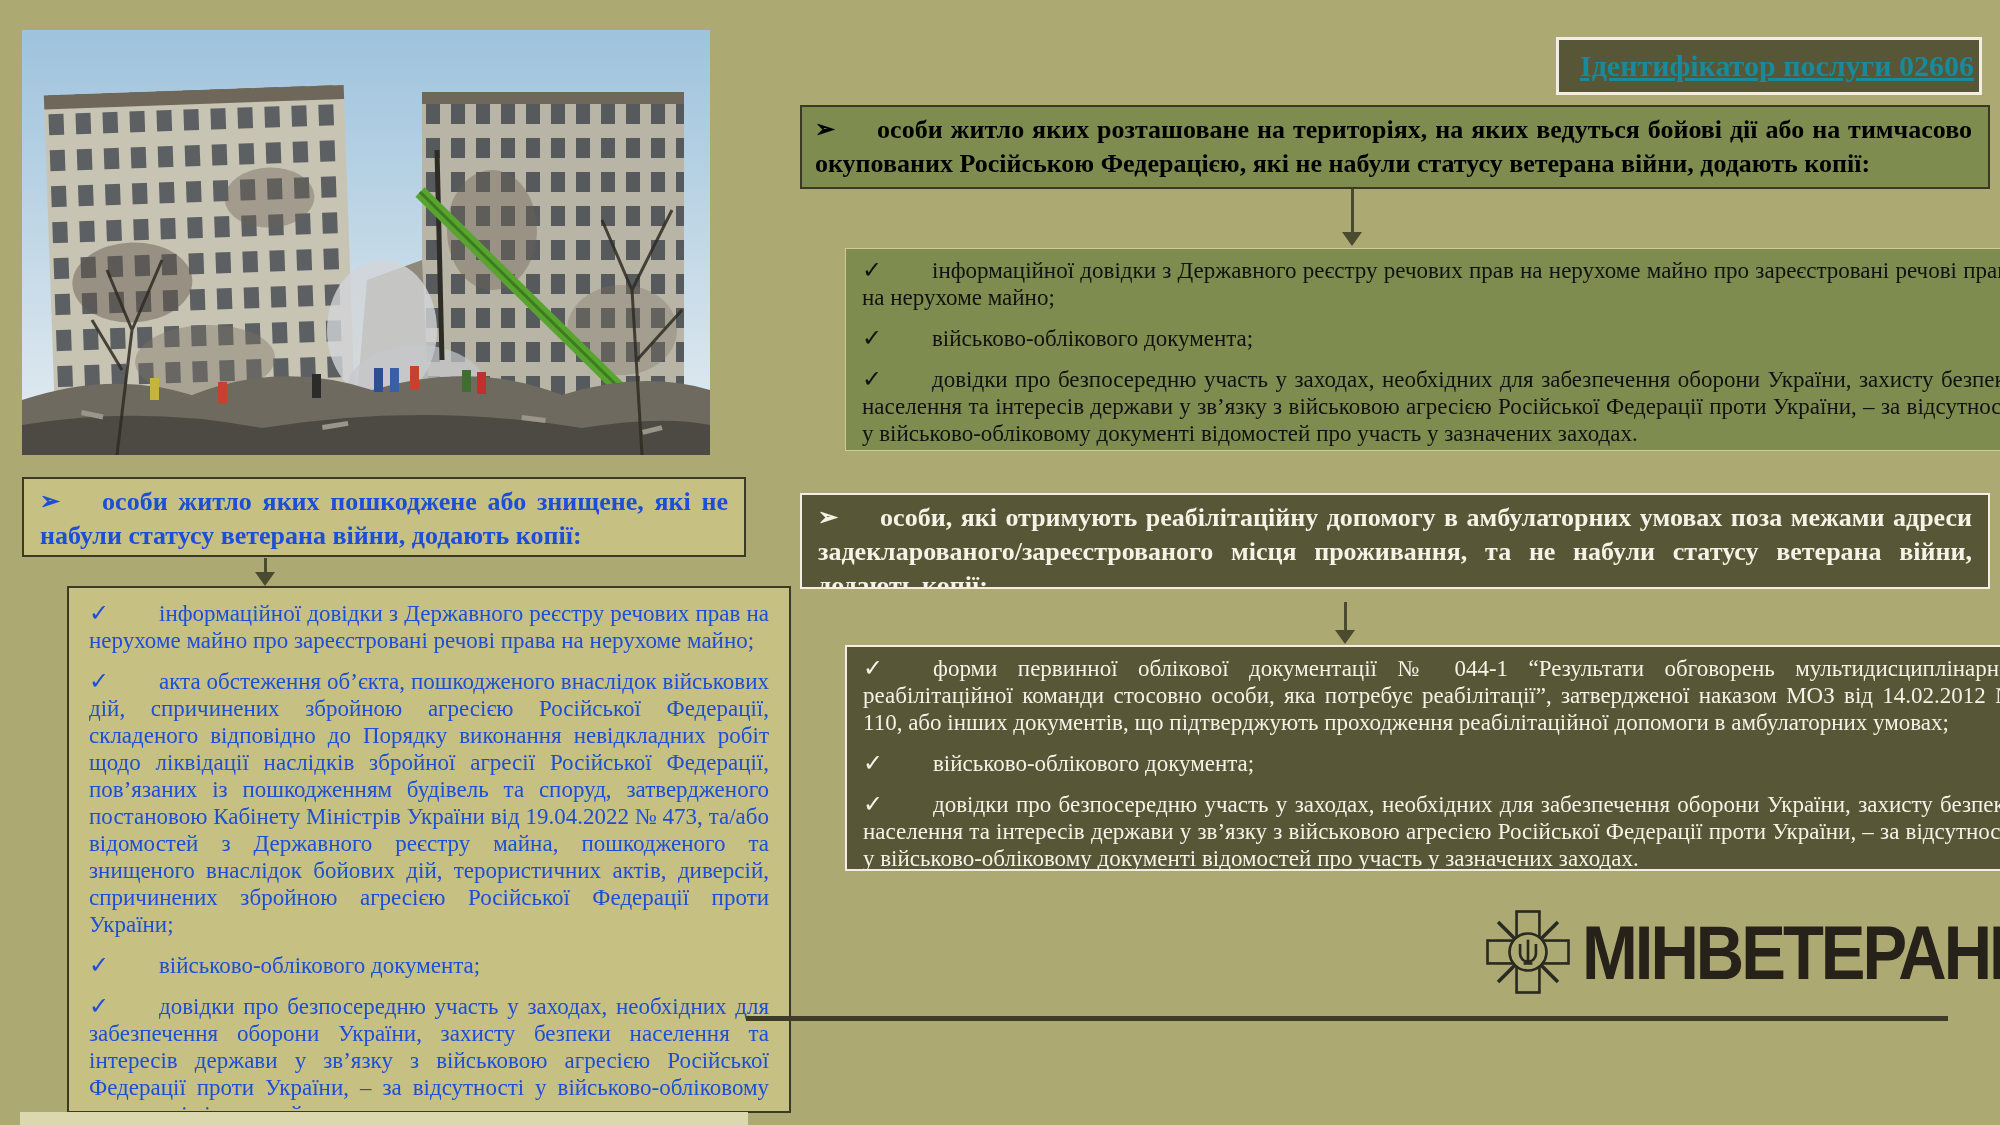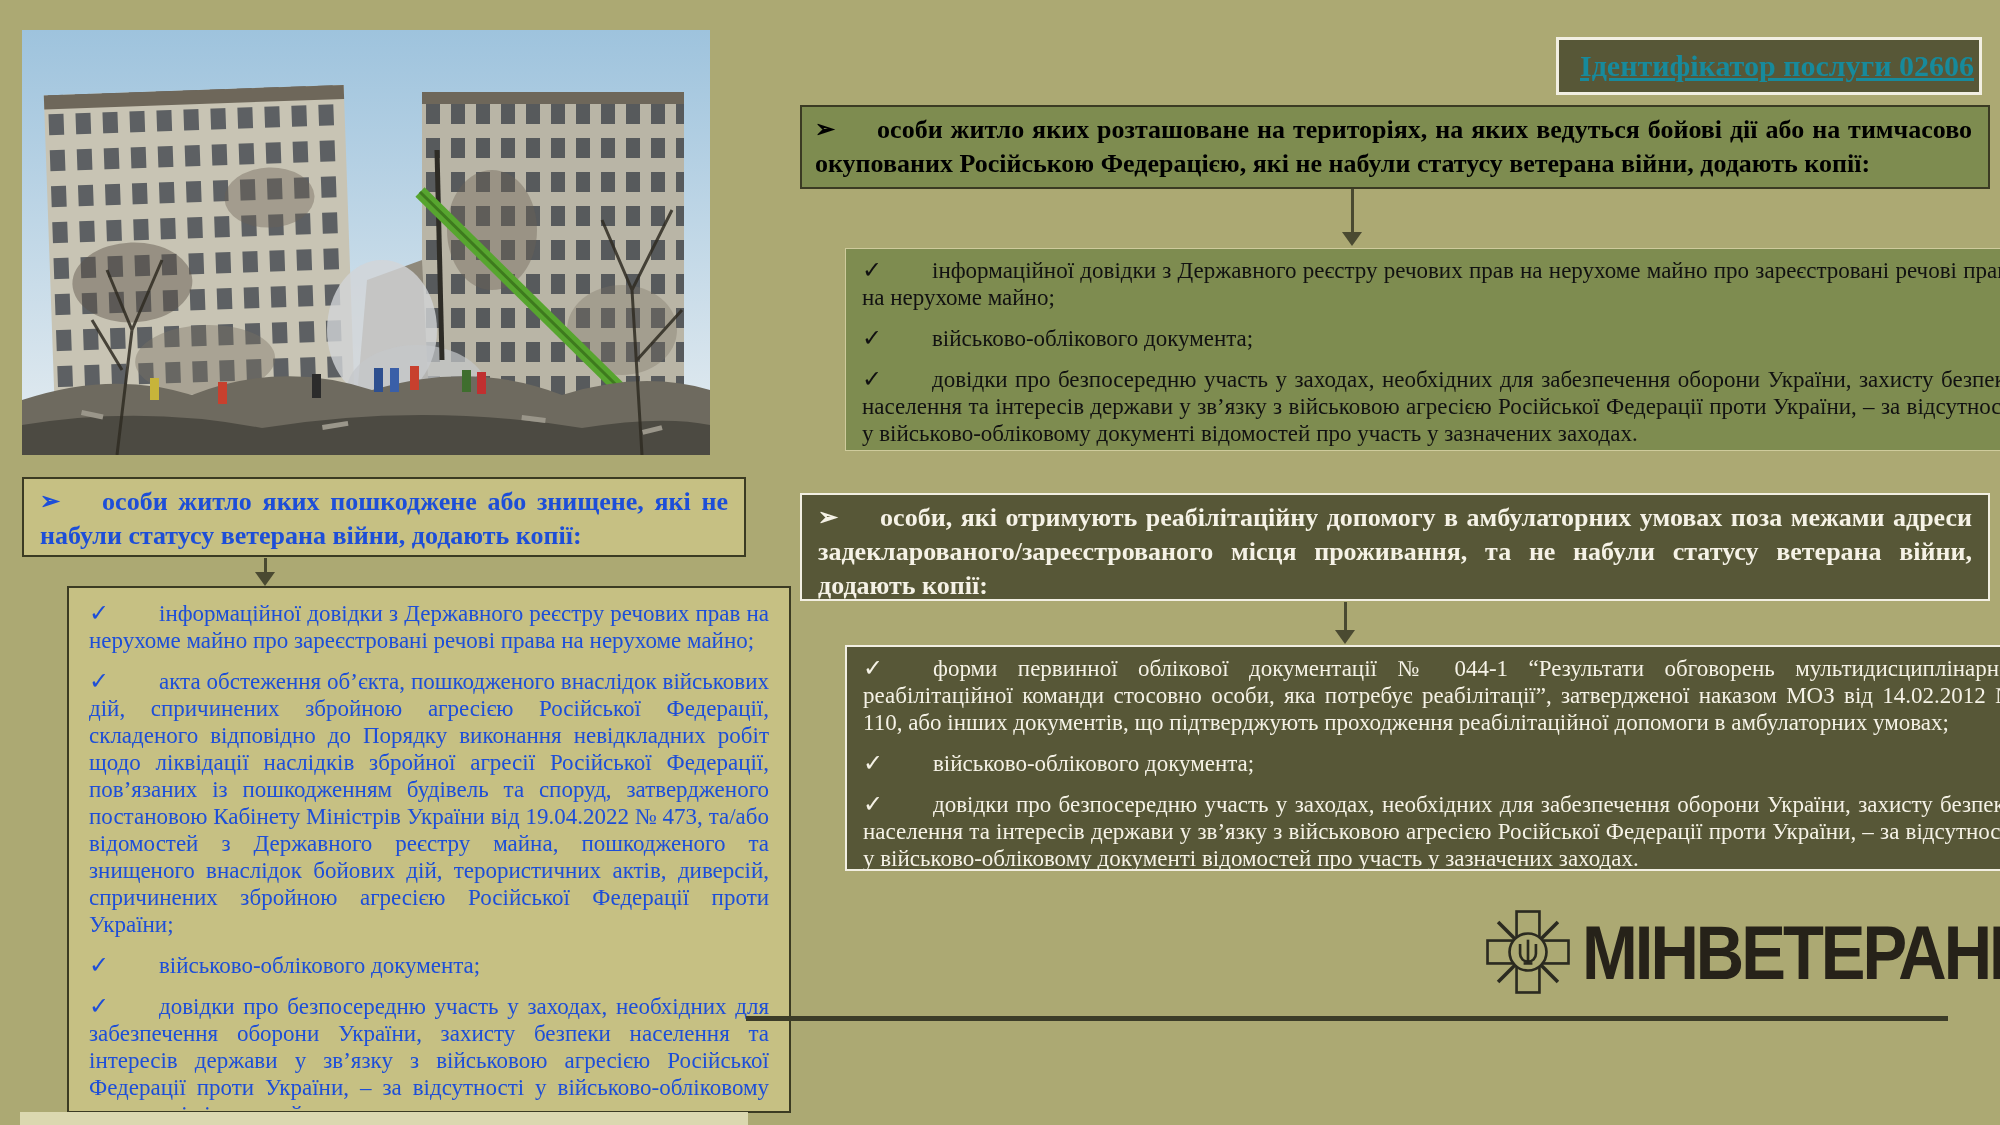--- a/index.html
+++ b/index.html
@@ -140,21 +140,21 @@
       <span class="check">✓</span><span>інформаційної довідки з Державного реєстру речових прав на нерухоме майно про зареєстровані речові права на нерухоме майно;</span>
     </div>
     <div class="item">
       <span class="check">✓</span><span>військово-облікового документа;</span>
     </div>
     <div class="item">
       <span class="check">✓</span><span>довідки про безпосередню участь у заходах, необхідних для забезпечення оборони України, захисту безпеки населення та інтересів держави у зв’язку з військовою агресією Російської Федерації проти України, – за відсутності у військово-обліковому документі відомостей про участь у зазначених заходах.</span>
     </div>
   </div>
 
-  <div class="box rcol dark hdr" style="top:493px;height:108px;">
+  <div class="box rcol dark hdr" style="top:493px;height:96px;">
     <span class="bullet">➢</span><span>особи, які отримують реабілітаційну допомогу в амбулаторних умовах поза межами адреси задекларованого/зареєстрованого місця проживання, та не набули статусу ветерана війни, додають копії:</span>
   </div>
 
   <div class="arrow" style="left:1335px;top:602px;height:42px;">
     <div class="shaft"></div>
       <div class="head"></div>
   </div>
 
   <div class="box rcol dark items pad-s" style="top:645px;height:226px;">
     <div class="item">

